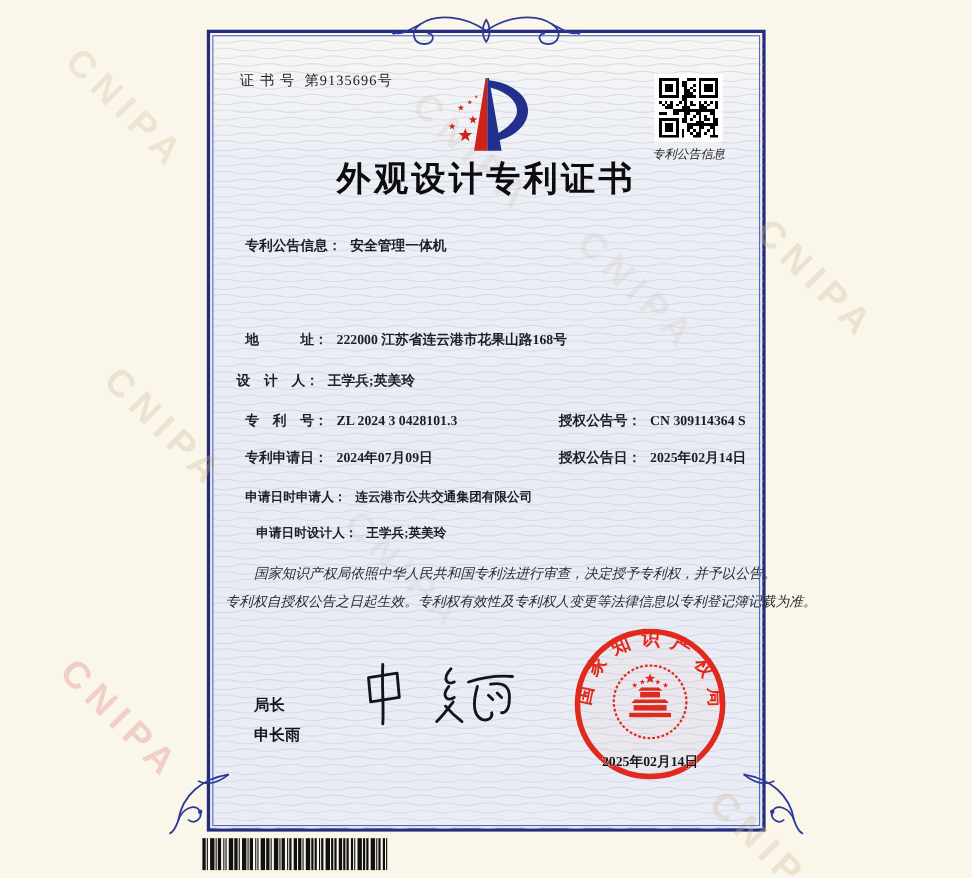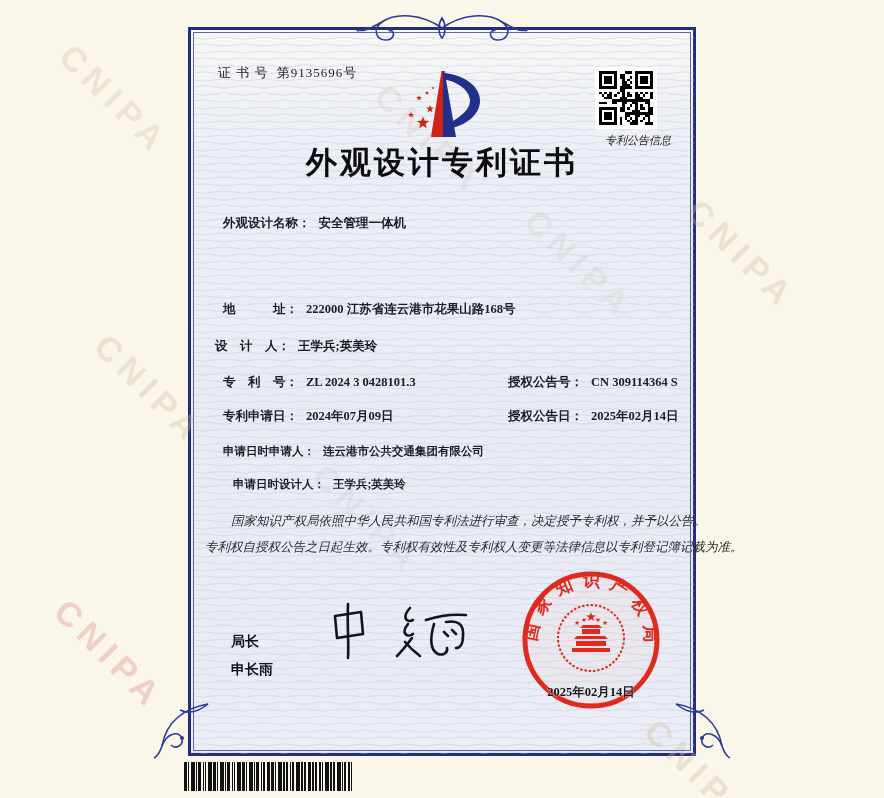--- a/index.html
+++ b/index.html
@@ -328,26 +328,26 @@
         <rect x="1" y="1" width="5" height="5" fill="#fff"></rect>
         <rect x="2" y="2" width="3" height="3" fill="#000"></rect>
         <rect x="14" y="0" width="7" height="7" fill="#000"></rect>
         <rect x="15" y="1" width="5" height="5" fill="#fff"></rect>
         <rect x="16" y="2" width="3" height="3" fill="#000"></rect>
         <rect x="0" y="14" width="7" height="7" fill="#000"></rect>
         <rect x="1" y="15" width="5" height="5" fill="#fff"></rect>
         <rect x="2" y="16" width="3" height="3" fill="#000"></rect>
       </svg>
   </div>
-  <div class="content qr-caption" style="left:408px;top:103px;width:78px;">专利公告信息</div>
+  <div class="content qr-caption" style="left:396px;top:103px;width:78px;">专利公告信息</div>
 
   <div class="content title" style="left:0;top:112px;">外观设计专利证书</div>
 
   <div class="content row" style="left:32px;top:185px;">
-    <span class="lbl">外观设计名称：</span><span class="val">安全管理一体机</span>
+    <span class="lbl">专利公告信息：</span><span class="val">安全管理一体机</span>
   </div>
   <div class="content row" style="left:32px;top:271px;">
     <span class="lbl">地　　　址：</span><span class="val">222000 江苏省连云港市花果山路168号</span>
   </div>
   <div class="content row" style="left:24px;top:308px;">
     <span class="lbl">设　计　人：</span><span class="val">王学兵;英美玲</span>
   </div>
   <div class="content row" style="left:32px;top:344px;width:460px;">
     <span class="lbl">专　利　号：</span><span class="val">ZL 2024 3 0428101.3</span>
     <span class="pair2">

